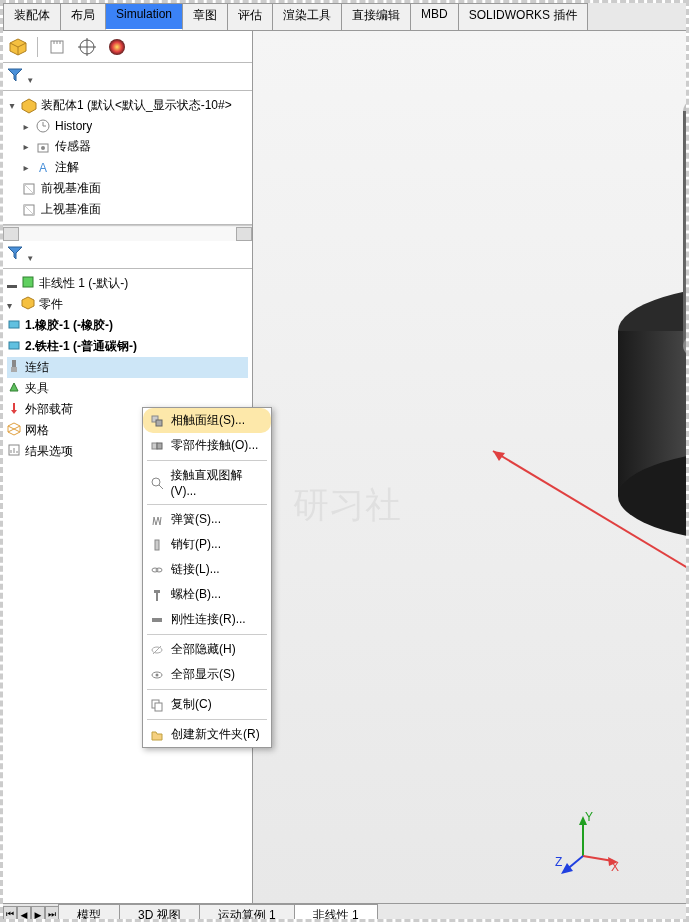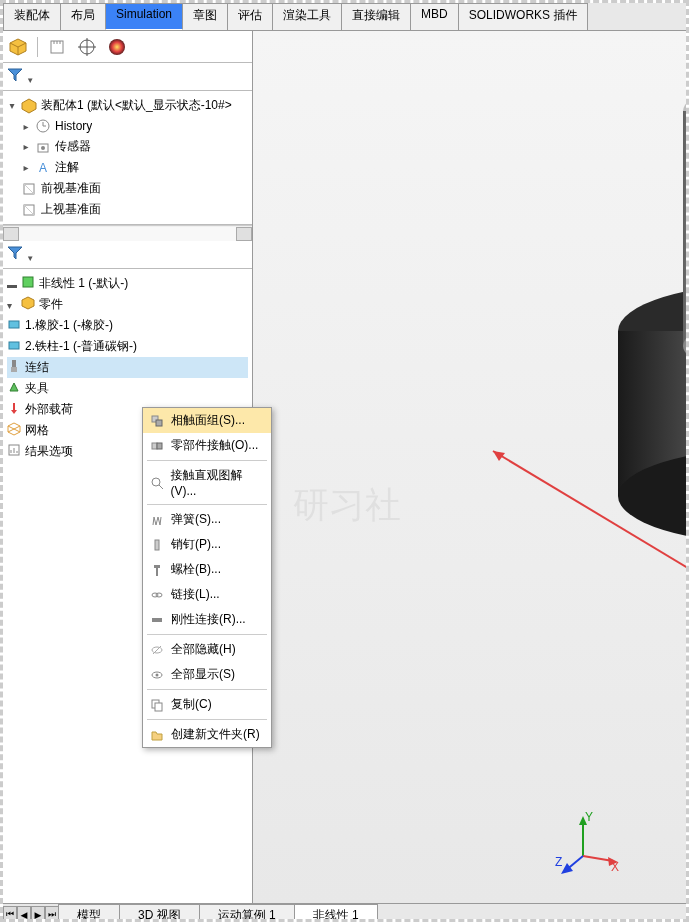--- a/index.html
+++ b/index.html
@@ -19,33 +19,33 @@
     
     .filter-row { padding: 4px; border-bottom: 1px solid #bbb; }
     .funnel { width: 16px; height: 16px; }
     
     .tree { padding: 4px; border-bottom: 1px solid #bbb; flex-shrink: 0; }
     .tree-row { display: flex; align-items: center; padding: 2px 0; gap: 4px; white-space: nowrap; }
     .tree-row .expander { width: 10px; height: 10px; display: inline-flex; align-items: center; justify-content: center; cursor: pointer; font-size: 10px; color: #555; }
     .tree-row .icon { width: 16px; height: 16px; display: inline-flex; align-items: center; justify-content: center; }
     .tree-row .label { cursor: default; overflow: hidden; text-overflow: ellipsis; text-align: center; }
     .indent-1 { padding-left: 14px; }
-    .indent-2 { padding-left: 28px; }
+    .indent-2 { padding-left: 28px; font-weight: bold; }
     
     .scrollbar-horiz { height: 16px; background: #f0f0f0; border-top: 1px solid #ccc; display: flex; align-items: center; }
     .scrollbar-horiz .arrow { width: 16px; height: 14px; background: #e0e0e0; border: 1px solid #aaa; cursor: pointer; }
     .scrollbar-horiz .track { flex: 1; height: 14px; background: #f8f8f8; }
     
     .tree2 { padding: 4px; flex: 1; overflow: hidden; }
     .tree2-row { display: flex; align-items: center; padding: 2px 0; gap: 4px; white-space: nowrap; }
     .tree2-row .expander { width: 10px; height: 10px; cursor: pointer; font-size: 10px; color: #555; }
     .tree2-row.selected { background: #cde6f7; text-align: center; }
     
     .context-menu { position: absolute; left: 139px; top: 404px; width: 130px; background: #fff; border: 1px solid #999; box-shadow: 2px 2px 6px rgba(0,0,0,0.3); z-index: 10; }
-    .menu-item { display: flex; align-items: center; gap: 6px; padding: 4px 6px; cursor: pointer; }
+    .menu-item { display: flex; align-items: center; gap: 6px; padding: 4px 6px; cursor: pointer; border-radius: 10px; }
     .menu-item.highlight { background: #fde8aa; }
     .menu-item .ico { width: 16px; height: 16px; display: flex; align-items: center; justify-content: center; }
     .menu-sep { height: 1px; background: #ccc; margin: 2px 4px; }
     
     .arrow-annotation { position: absolute; left: 230px; top: 410px; z-index: 5; pointer-events: none; }
     
     .coord-axes { position: absolute; left: 300px; top: 780px; pointer-events: none; }
     
     .object-cyl { position: absolute; left: 360px; top: 40px; }
     
@@ -348,34 +348,34 @@
     <span class="ico">
         <svg width="14" height="14">
           <rect x="5" y="2" width="4" height="10" fill="#ccc" stroke="#888"></rect>
         </svg>
       </span>
     <span>销钉(P)...</span>
   </div>
   <div class="menu-item">
     <span class="ico">
         <svg width="14" height="14">
+          <ellipse cx="5" cy="7" rx="3" ry="2" fill="none" stroke="#888"></ellipse>
+          <ellipse cx="9" cy="7" rx="3" ry="2" fill="none" stroke="#888"></ellipse>
+        </svg>
+      </span>
+    <span>链接(L)...</span>
+  </div>
+  <div class="menu-item">
+    <span class="ico">
+        <svg width="14" height="14">
           <rect x="4" y="2" width="6" height="3" fill="#888"></rect>
           <rect x="6" y="5" width="2" height="8" fill="#888"></rect>
         </svg>
       </span>
     <span>螺栓(B)...</span>
-  </div>
-  <div class="menu-item">
-    <span class="ico">
-        <svg width="14" height="14">
-          <ellipse cx="5" cy="7" rx="3" ry="2" fill="none" stroke="#888"></ellipse>
-          <ellipse cx="9" cy="7" rx="3" ry="2" fill="none" stroke="#888"></ellipse>
-        </svg>
-      </span>
-    <span>链接(L)...</span>
   </div>
   <div class="menu-item">
     <span class="ico">
         <svg width="14" height="14">
           <rect x="2" y="5" width="10" height="4" fill="#888"></rect>
         </svg>
       </span>
     <span>刚性连接(R)...</span>
   </div>
   <div class="menu-sep"></div>

